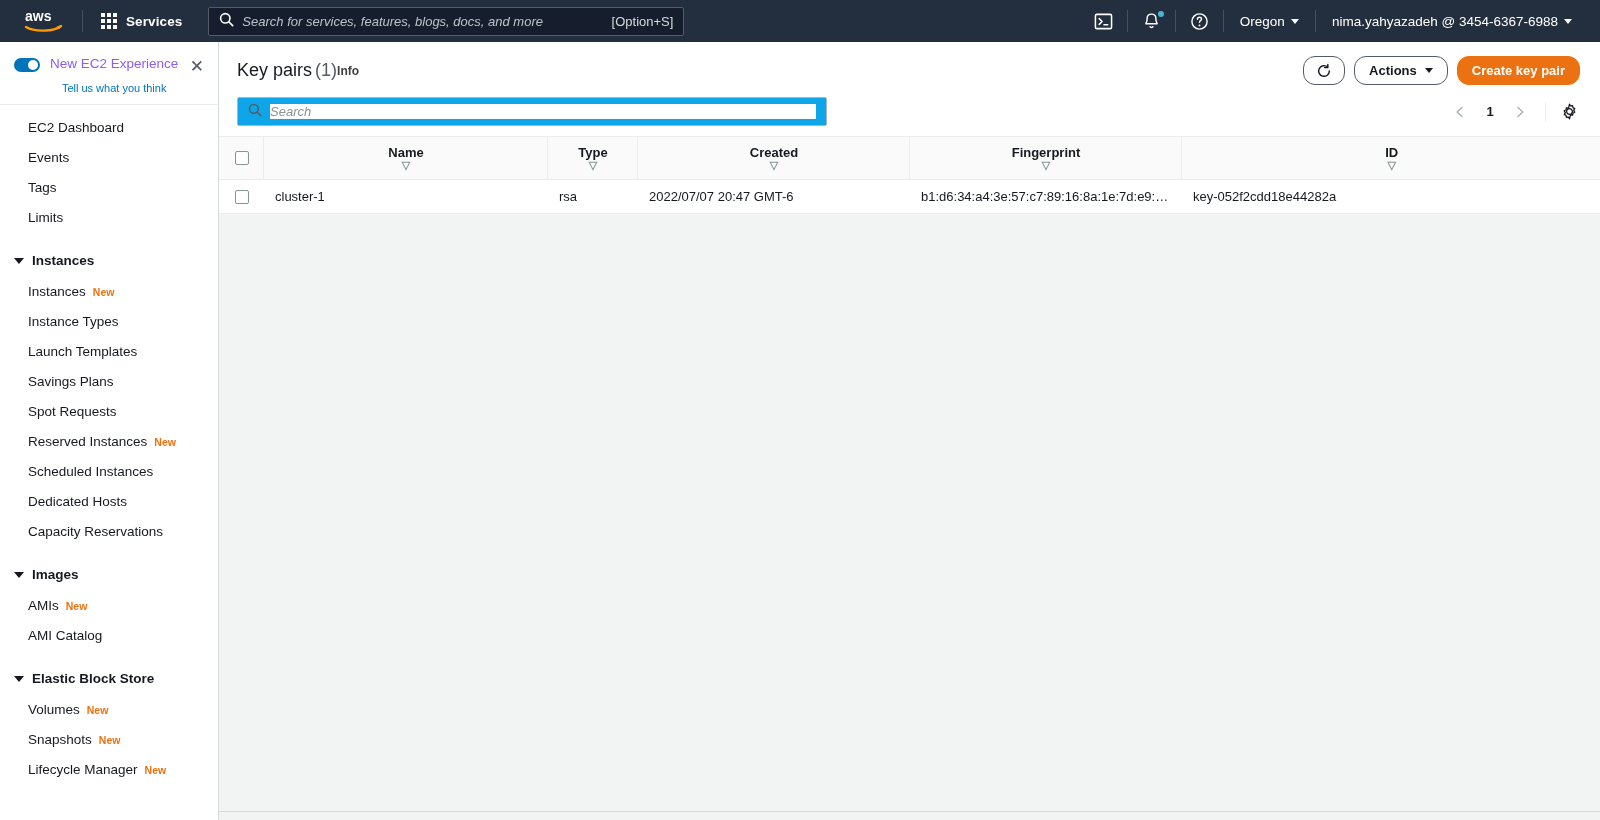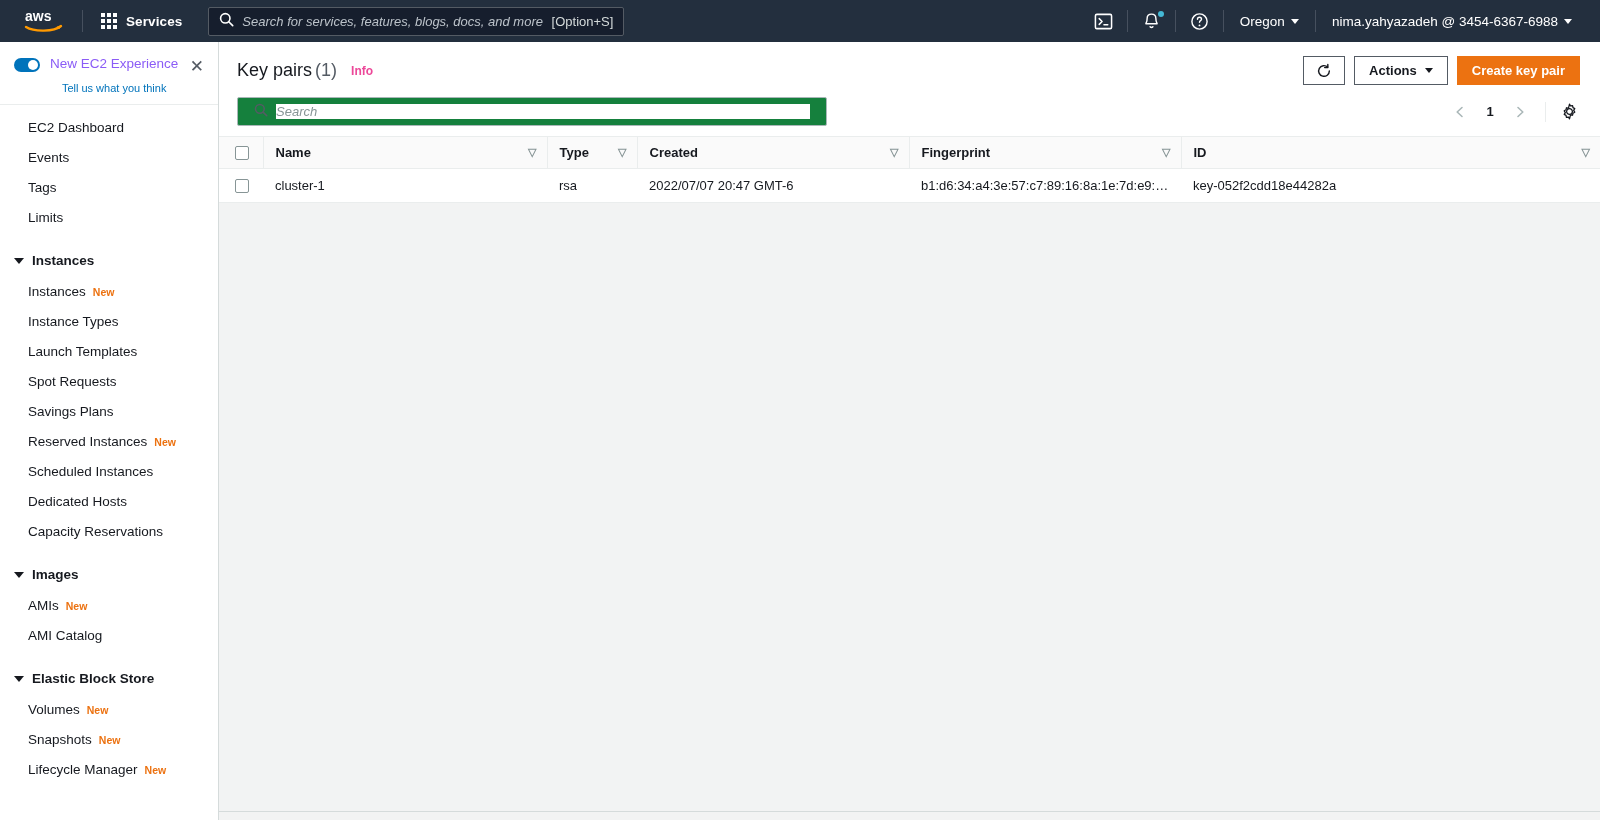--- a/index.html
+++ b/index.html
@@ -19,21 +19,21 @@
     justify-content: center; margin-left: 8px; cursor: pointer; }
   .nav-sep { width: 1px; height: 22px; background: #46505e; margin: 0 14px; }
   .services-btn { display: flex; align-items: center; gap: 9px; cursor: pointer;
     padding: 4px 4px; }
   .dotgrid { display: grid; grid-template-columns: repeat(3, 4px);
     grid-template-rows: repeat(3, 4px); gap: 2px; }
   .dotgrid i { background: #ffffff; display: block; width: 4px; height: 4px; }
   .services-label { font-size: 13.5px; font-weight: bold; letter-spacing: .1px; }
 
   .searchwrap {
-    margin-left: 22px; width: 416px; height: 29px; background: #161e2d;
+    margin-left: 22px; width: 476px; height: 29px; background: #161e2d;
     border: 1px solid #545b64; border-radius: 2px; display: flex;
     align-items: center; padding: 0 10px; position: relative;
   }
   .searchwrap .mag { flex: 0 0 auto; margin-right: 8px; }
   .searchwrap input {
     flex: 1; background: transparent; border: none; outline: none;
     color: #d5dbdb; font-size: 13px; font-style: italic;
     font-family: "Liberation Sans", sans-serif;
   }
   .searchwrap input::placeholder { color: #bcc3ca; font-style: italic; opacity: 1; }
@@ -84,39 +84,39 @@
 
   
   .content { flex: 1; background: #f2f3f3; height: 100%; position: relative;
     overflow: hidden; }
   .panel { background: #fff; }
 
   .page-head { display: flex; align-items: center; padding: 14px 20px 12px 18px;
     background: #fff; }
   .page-title { font-size: 18px; font-weight: normal; color: #16191f; }
   .page-count { font-size: 18px; font-weight: normal; color: #545b64; margin-left: 3px; }
-  .info-link { font-size: 12px; color: #ec4899; margin-left: 14px; cursor: pointer;
+  .info-link { font-size: 12px; color: #404040; cursor: pointer;
     font-weight: bold; }
   .head-actions { margin-left: auto; display: flex; align-items: center; gap: 9px; }
   .btn {
-    height: 29px; border: 1px solid #545b64; border-radius: 0; background: #fff;
+    height: 29px; border: 1px solid #545b64; border-radius: 12px; background: #fff;
     color: #16191f; font-size: 13px; font-weight: bold; padding: 0 14px;
     display: flex; align-items: center; gap: 8px; cursor: pointer;
     font-family: "Liberation Sans", sans-serif; white-space: nowrap;
   }
   .btn.icon-only { width: 42px; padding: 0; justify-content: center; }
   .btn-primary { background: #ec7211; border-color: #ec7211; color: #fff; }
   .caret-dark { width: 0; height: 0; border-left: 4.5px solid transparent;
     border-right: 4.5px solid transparent; border-top: 5.5px solid #16191f; }
 
   .filter-row { display: flex; align-items: center; padding: 0 18px 10px 18px;
     background: #fff; }
   .tbl-search {
     width: 590px; height: 29px; border: 1px solid #aab7b8; border-radius: 2px;
-    display: flex; align-items: center; padding: 0 16px; background: #15803d;
+    display: flex; align-items: center; padding: 0 10px; background: #0ea5e9;
   }
   .tbl-search input { border: none; outline: none; flex: 1; font-size: 13px;
     font-style: italic; color: #16191f; font-family: "Liberation Sans", sans-serif;
     margin-left: 8px; }
   .tbl-search input::placeholder { color: #879596; font-style: italic; opacity: 1; }
   .pager { margin-left: auto; display: flex; align-items: center; gap: 2px; }
   .pg-btn { width: 30px; height: 28px; display: flex; align-items: center;
     justify-content: center; cursor: pointer; color: #aab7b8; }
   .pg-num { font-size: 13px; color: #16191f; font-weight: bold; width: 26px;
     text-align: center; cursor: pointer; }
@@ -135,21 +135,21 @@
     white-space: nowrap; overflow: hidden; text-overflow: ellipsis; }
   .th-inner { display: flex; align-items: center; padding-right: 10px; }
   .th-label { flex: 1; }
   .sort-glyph { color: #879596; font-size: 11px; cursor: pointer; line-height: 1; }
   .col-div { border-left: 1px solid #eaeded; }
   .cb {
     width: 14px; height: 14px; border: 1px solid #879596; border-radius: 2px;
     background: #fff; cursor: pointer; display: block;
   }
   .cell-cb { width: 44px; padding-left: 16px !important; }
-  .cell-pad { padding-left: 12px !important; }
+  .cell-pad { padding-left: 12px !important; flex-direction: column; }
 
   .scroll-track { position: absolute; bottom: 0; left: 0; right: 0; height: 9px;
     background: #f2f3f3; border-top: 1px solid #d5dbdb; }
 </style>
 </head>
 <body>
 
 <div class="topnav">
 
   <div class="aws-logo">
@@ -262,24 +262,24 @@
           <span>Instances</span>
           <span class="badge-new">New</span>
         </div>
         <div class="nav-item">
           <span>Instance Types</span>
         </div>
         <div class="nav-item">
           <span>Launch Templates</span>
         </div>
         <div class="nav-item">
+          <span>Savings Plans</span>
+        </div>
+        <div class="nav-item">
           <span>Spot Requests</span>
-        </div>
-        <div class="nav-item">
-          <span>Savings Plans</span>
         </div>
         <div class="nav-item">
           <span>Reserved Instances</span>
           <span class="badge-new">New</span>
         </div>
         <div class="nav-item">
           <span>Scheduled Instances</span>
         </div>
         <div class="nav-item">
           <span>Dedicated Hosts</span>

